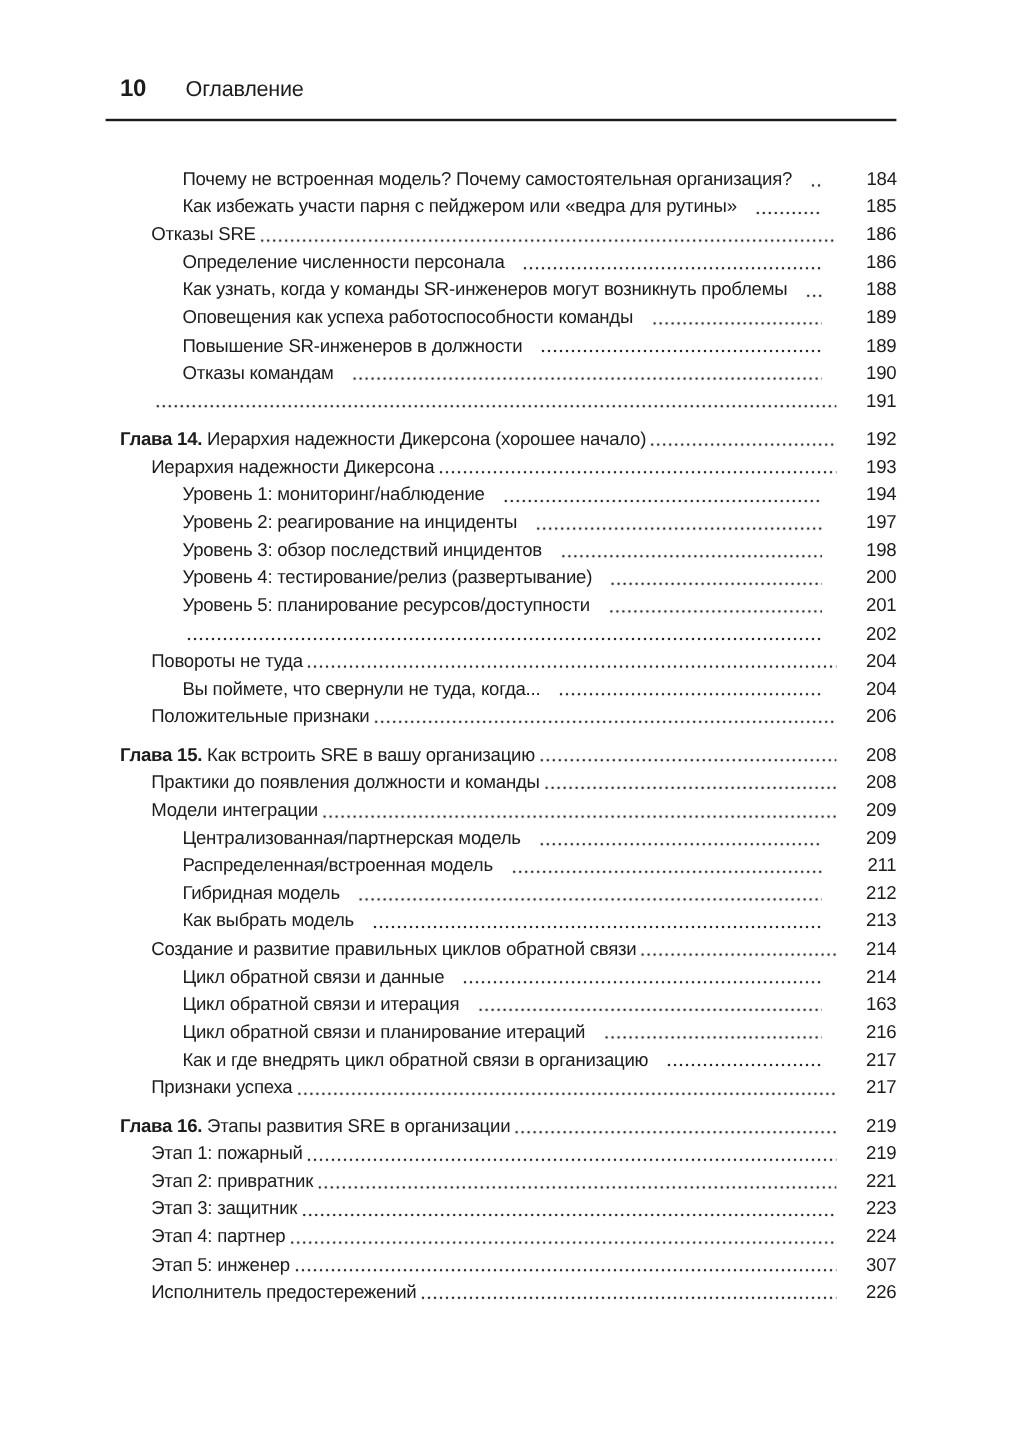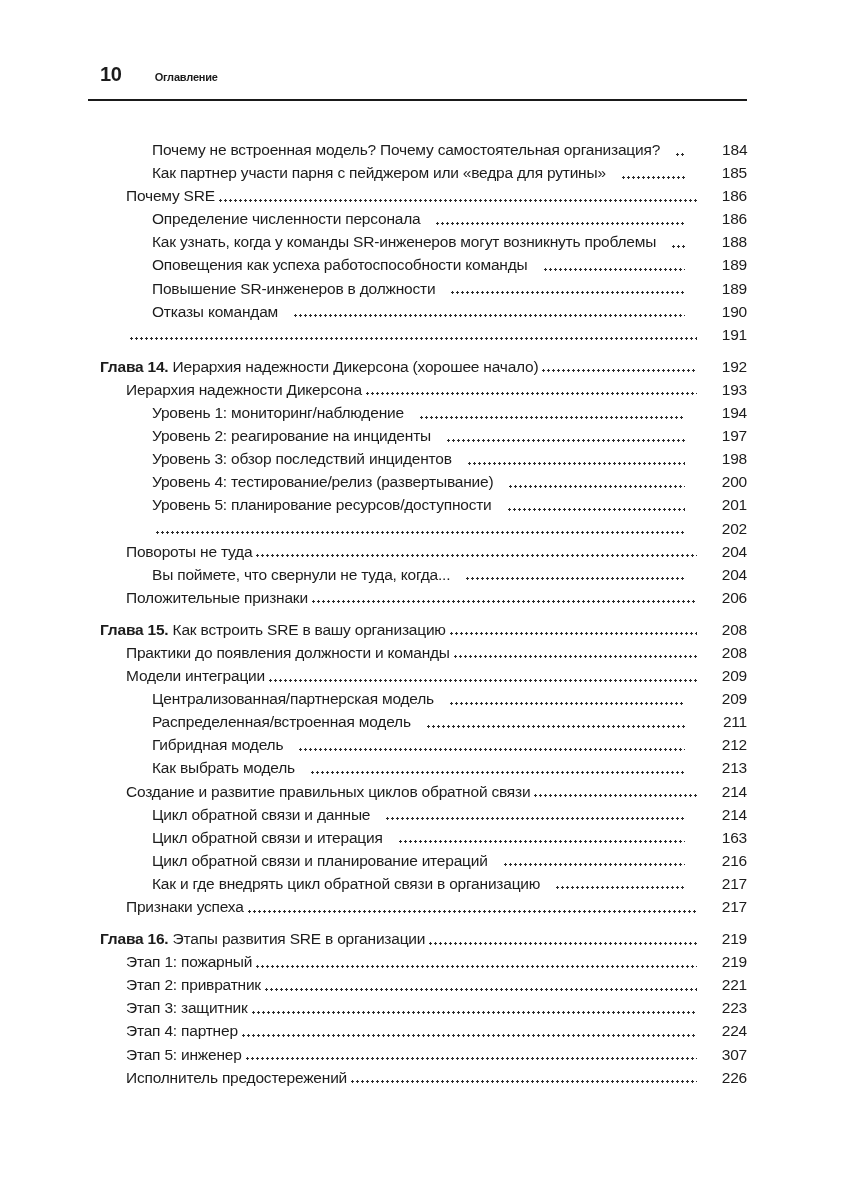--- a/index.html
+++ b/index.html
@@ -11,21 +11,21 @@
     color: #1c1c1c;
   }
   .page-header {
     position: absolute; left: 100px; top: 63px;
     display: flex; align-items: baseline;
   }
   .folio {
     font-size: 20px; font-weight: bold; letter-spacing: -0.3px; text-align: center;
   }
   .running-title {
-    font-size: 11px; font-weight: bold; letter-spacing: -0.2px;
+    font-size: 18px; font-weight: normal; letter-spacing: -0.2px;
     margin-left: 33px;
   }
   .header-rule {
     position: absolute; left: 88px; top: 99px;
     width: 659px; height: 2px; background: #1a1a1a;
   }
   .toc {
     position: absolute; left: 100px; top: 138px; width: 647px;
     font-size: 15.5px; letter-spacing: -0.2px;
   }
@@ -56,26 +56,26 @@
 </div>
 <div class="header-rule"></div>
 
 <main class="toc">
     <div class="toc-row level-2">
       <span class="toc-text">Почему не встроенная модель? Почему самостоятельная организация?</span>
       <span class="toc-dots"></span>
       <span class="toc-page">184</span>
     </div>
     <div class="toc-row level-2">
-      <span class="toc-text">Как партнер участи парня с пейджером или «ведра для рутины»</span>
+      <span class="toc-text">Как избежать участи парня с пейджером или «ведра для рутины»</span>
       <span class="toc-dots"></span>
       <span class="toc-page">185</span>
     </div>
     <div class="toc-row level-1">
-      <span class="toc-text">Почему SRE</span>
+      <span class="toc-text">Отказы SRE</span>
       <span class="toc-dots"></span>
       <span class="toc-page">186</span>
     </div>
     <div class="toc-row level-2">
       <span class="toc-text">Определение численности персонала</span>
       <span class="toc-dots"></span>
       <span class="toc-page">186</span>
     </div>
     <div class="toc-row level-2">
       <span class="toc-text">Как узнать, когда у команды SR-инженеров могут возникнуть проблемы</span>

